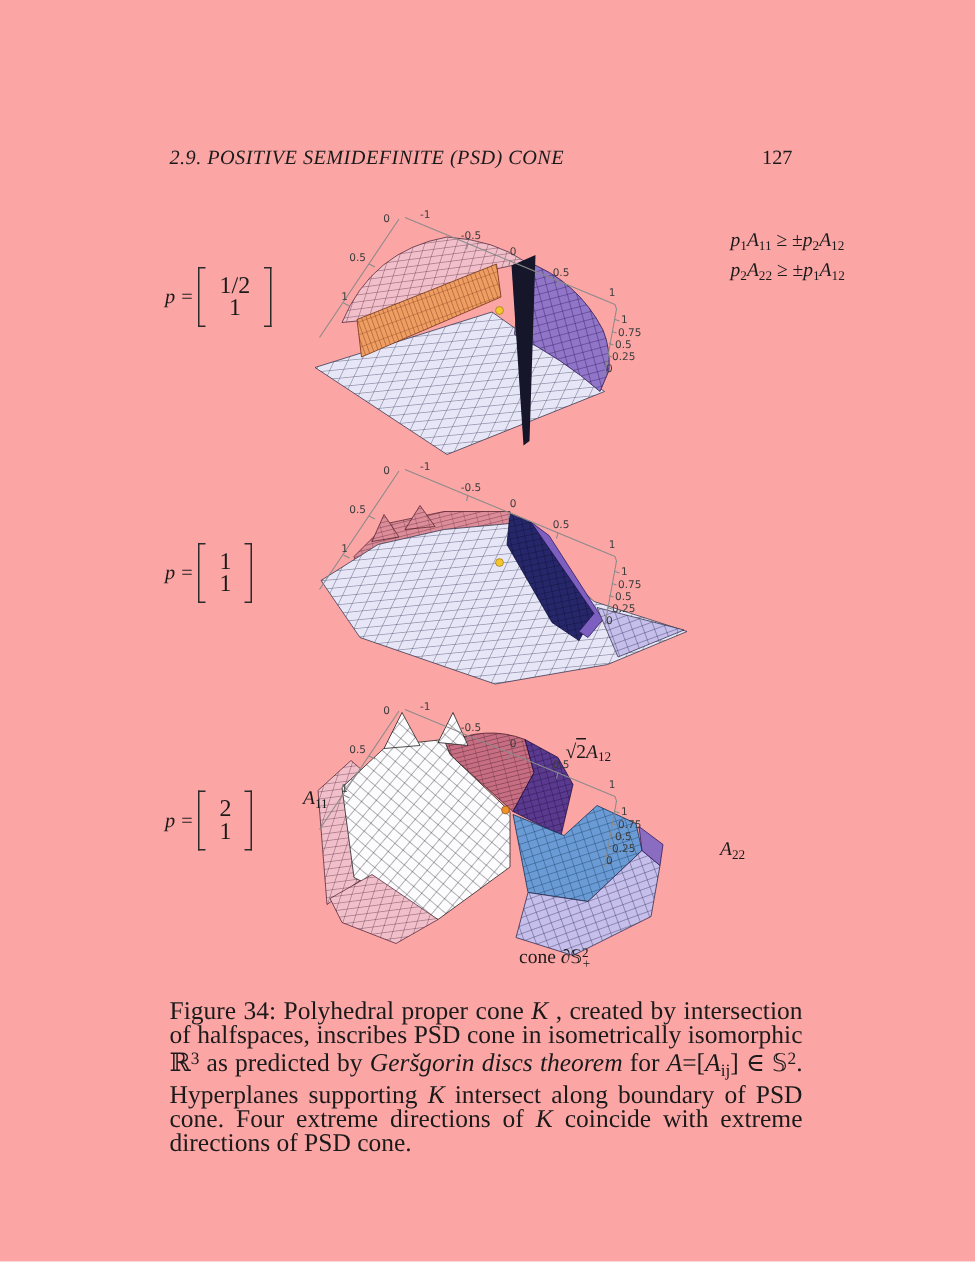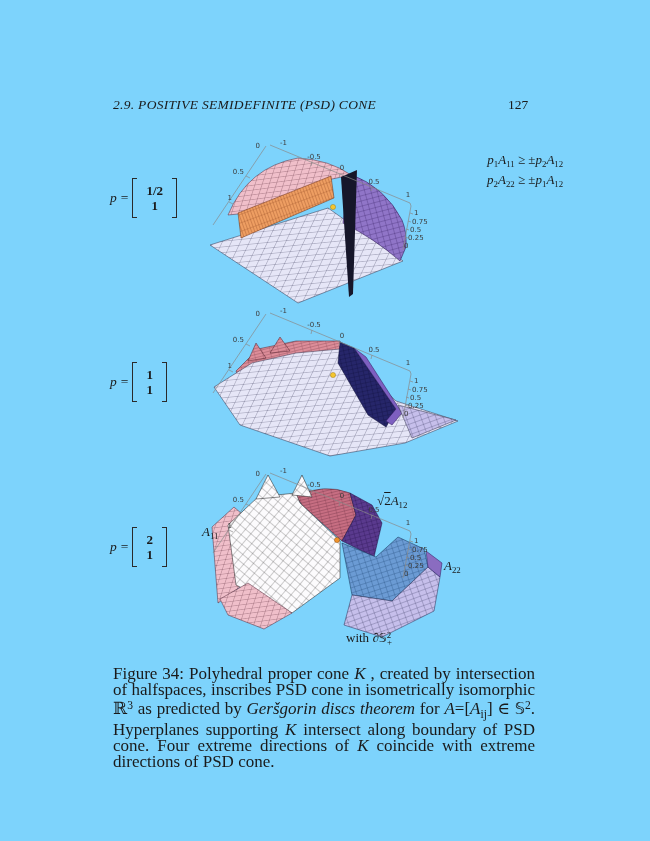--- a/index.html
+++ b/index.html
@@ -1,27 +1,27 @@
 <!DOCTYPE html>
 <html><head>
 <meta charset="utf-8">
 <style>
   html,body{margin:0;padding:0;background:#ffffff;}
-  .page{position:relative;width:650px;height:841px;background:#7dd3fc;overflow:hidden;
+  .page{position:relative;width:650px;height:841px;background:#fca5a5;overflow:hidden;
         font-family:"Liberation Serif","DejaVu Serif",serif;color:#1a1a1a;}
   .abs{position:absolute;}
   .section-title{font-style:italic;font-size:13.5px;letter-spacing:0.3px;}
   .page-number{font-size:13.5px;}
   .ineq{font-size:13px;line-height:15px;white-space:nowrap;}
   .pmat{display:flex;align-items:center;gap:4px;font-size:13.5px;}
   .pvar{font-style:italic;}
   .brk{display:inline-block;width:4px;align-self:stretch;}
   .brk-l{border-left:1.2px solid #2a2a2a;border-top:1.2px solid #2a2a2a;border-bottom:1.2px solid #2a2a2a;}
   .brk-r{border-right:1.2px solid #2a2a2a;border-top:1.2px solid #2a2a2a;border-bottom:1.2px solid #2a2a2a;}
-  .mat-col{display:flex;flex-direction:column;align-items:center;padding:2px 5px;font-size:13px;line-height:15px;font-weight:bold;}
+  .mat-col{display:flex;flex-direction:column;align-items:center;padding:2px 5px;font-size:16px;line-height:15px;}
   .plot-label{font-size:13px;white-space:nowrap;}
   .caption{font-size:17px;line-height:15.8px;text-align:justify;}
   .seg-i{font-style:italic;}
   .seg-sub{font-size:0.68em;vertical-align:-0.3em;}
   .seg-sup{font-size:0.68em;vertical-align:0.45em;}
   .seg-subt{font-size:0.68em;vertical-align:-0.35em;margin-left:-0.45em;}
   .seg-ol{text-decoration:overline;}
   .seg-bb{font-family:"DejaVu Sans",sans-serif;font-size:0.95em;}
   svg text{font-family:"DejaVu Sans",sans-serif;font-size:7px;fill:#3c3c3c;}
 </style>
@@ -78,21 +78,21 @@
         <path d="M0 0H7M0 0V5" stroke="#2e2e58" stroke-width="0.5" fill="none"></path>
     </pattern>
   </defs>
 </svg>
 
 <div class="page">
 
   <div class="abs section-title" style="left:113px;top:97px;">2.9.  POSITIVE SEMIDEFINITE (PSD) CONE</div>
   <div class="abs page-number" style="left:508px;top:97px;">127</div>
 
-  <div class="abs ineq" style="left:487px;top:152px;text-align:right;">
+  <div class="abs ineq" style="left:487px;top:152px;">
     <div><span class="seg-i">p</span><span class="seg-sub">1</span><span class="seg-i">A</span><span class="seg-sub">11</span><span> ≥ ±</span><span class="seg-i">p</span><span class="seg-sub">2</span><span class="seg-i">A</span><span class="seg-sub">12</span></div>
     <div><span class="seg-i">p</span><span class="seg-sub">2</span><span class="seg-i">A</span><span class="seg-sub">22</span><span> ≥ ±</span><span class="seg-i">p</span><span class="seg-sub">1</span><span class="seg-i">A</span><span class="seg-sub">12</span></div>
   </div>
 
   <div class="abs pmat" style="left:110px;top:178px;height:40px;">
     <span class="pvar">p</span>
     <span>=</span>
     <span class="brk brk-l"></span>
     <span class="mat-col">
       <span>1/2</span>
@@ -219,18 +219,18 @@
       <text x="214" y="80">1</text>
       <text x="212" y="89">0.75</text>
       <text x="210" y="97">0.5</text>
       <text x="208" y="105">0.25</text>
       <text x="204" y="113">0</text>
     </g>
   </svg>
 
   <div class="abs plot-label" style="left:202px;top:496px;margin-top:28px;"><span class="seg-i">A</span><span class="seg-sub">11</span></div>
   <div class="abs plot-label" style="left:346px;top:493px;margin-left:31px;"><span>√</span><span class="seg-ol">2</span><span class="seg-i">A</span><span class="seg-sub">12</span></div>
-  <div class="abs plot-label" style="left:412px;top:558px;padding-left:32px;"><span class="seg-i">A</span><span class="seg-sub">22</span></div>
-  <div class="abs plot-label" style="left:346px;top:630px;"><span>with </span><span>∂</span><span class="seg-bb">𝕊</span><span class="seg-sup">2</span><span class="seg-subt">+</span></div>
+  <div class="abs plot-label" style="left:448px;top:558px;padding-left:32px;"><span class="seg-i">A</span><span class="seg-sub">22</span></div>
+  <div class="abs plot-label" style="left:346px;top:630px;"><span>cone </span><span>∂</span><span class="seg-bb">𝕊</span><span class="seg-sup">2</span><span class="seg-subt">+</span></div>
 
   <div class="abs caption" style="left:113px;top:666px;width:422px;"><span>Figure 34: Polyhedral proper cone </span><span class="seg-i">K</span><span> ,  created by intersection of halfspaces, inscribes PSD cone in isometrically isomorphic </span><span>ℝ</span><span class="seg-sup">3</span><span> as predicted by </span><span class="seg-i">Geršgorin discs theorem</span><span>  for  </span><span class="seg-i">A</span><span>=[</span><span class="seg-i">A</span><span class="seg-sub">ij</span><span>]</span><span> ∈ </span><span class="seg-bb">𝕊</span><span class="seg-sup">2</span><span>.  Hyperplanes supporting </span><span class="seg-i">K</span><span> intersect along boundary of PSD cone. Four extreme directions of </span><span class="seg-i">K</span><span> coincide with extreme directions of PSD cone.</span></div>
 
 </div>
 
 </body></html>

